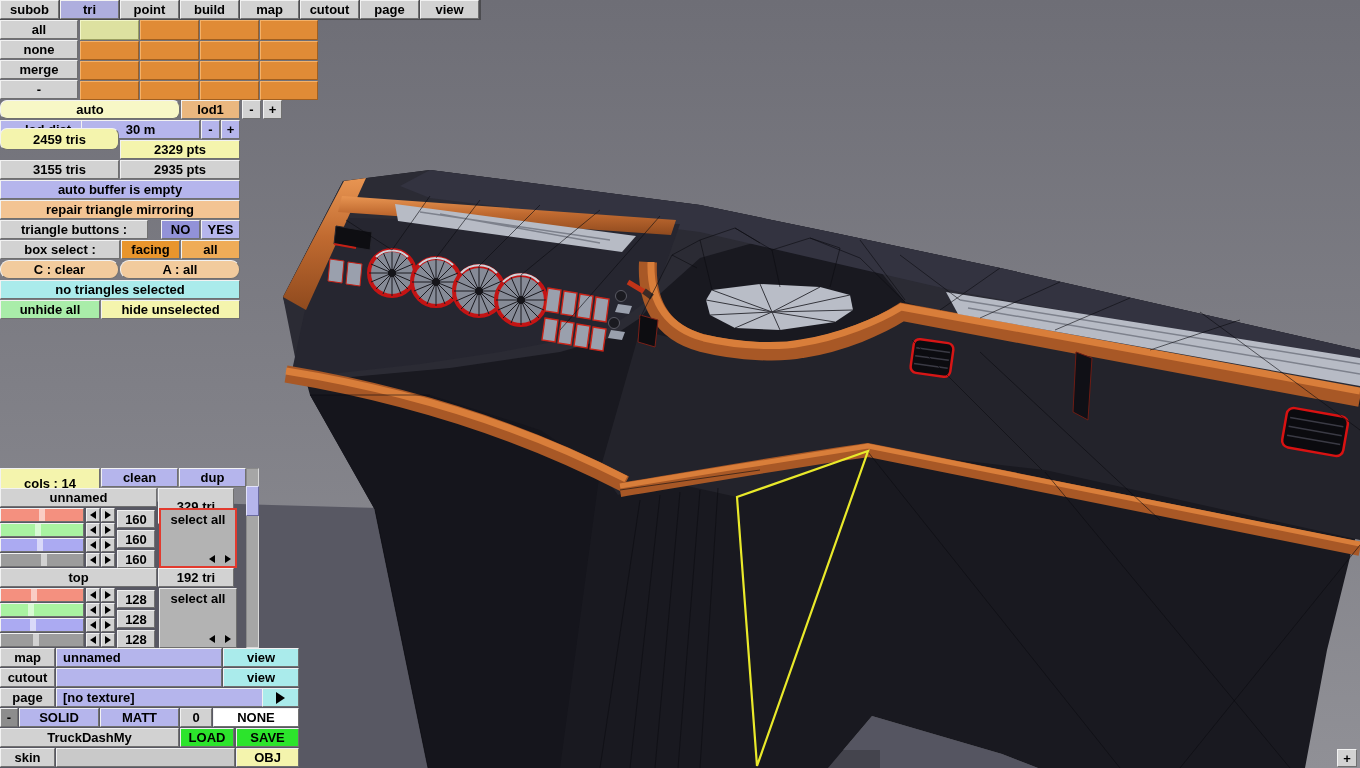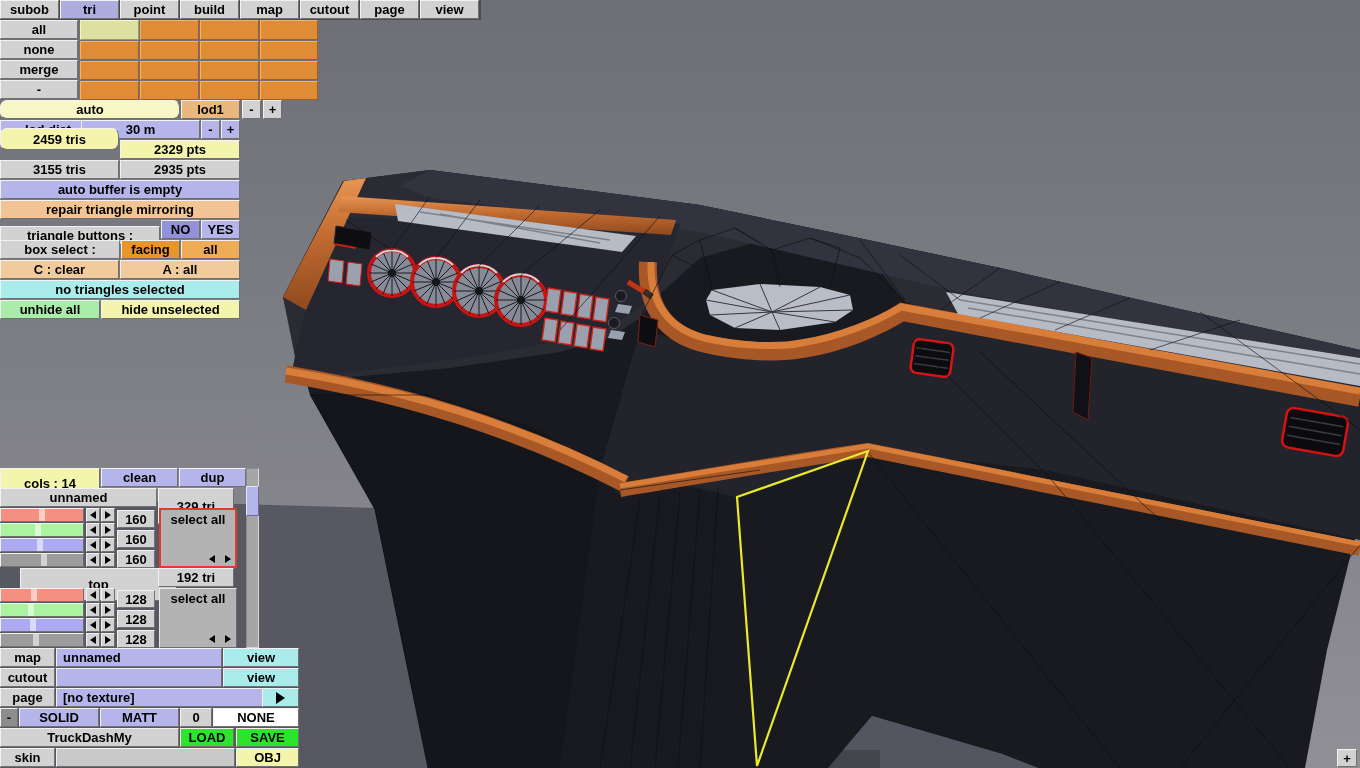--- a/index.html
+++ b/index.html
@@ -8,21 +8,21 @@
   svg{position:absolute;left:0;top:0;}
   
   .b{position:absolute;box-sizing:border-box;display:flex;align-items:center;justify-content:center;
      font:700 13px "Liberation Sans",sans-serif;color:#000;background:#d2d2d2;
      border:1px solid;border-color:#f2f2f2 #707070 #707070 #f2f2f2;white-space:nowrap;overflow:hidden;}
   .left{justify-content:flex-start;padding-left:6px;}
   .y  {background:#f4f4ad;}
   .py {background:#f7f7c6;}
   .pw {background:#b5b5ec;}
   .pwd{background:#9292d8;}
-  .pe {background:#f2cb9d;}
+  .pe {background:#f2cb9d;border-radius:9px;}
   .pch{background:#f3c493;}
   .cy {background:#aaebeb;}
   .gn {background:#a9eda9;}
   .og {background:#e8952d;}
   .og2{background:#efac58;}
   .tan{background:#eab77f;}
   .wh {background:#ffffff;}
   .dkb{background:#8d8d8d;}
   .grn{background:#2ce42c;}
   .gry{background:#c9c9c9;}
@@ -240,21 +240,21 @@
   <div class="b pw" style="left:221px;top:120px;width:19px;height:19px;">+</div>
 
   <div class="b y" style="left:0;top:128px;width:119px;height:22px;border-radius:7px;">2459 tris</div>
   <div class="b y" style="left:120px;top:140px;width:120px;height:19px;">2329 pts</div>
   <div class="b" style="left:0;top:160px;width:119px;height:19px;">3155 tris</div>
   <div class="b" style="left:120px;top:160px;width:120px;height:19px;">2935 pts</div>
 
   <div class="b pw" style="left:0;top:180px;width:240px;height:19px;">auto buffer is empty</div>
   <div class="b pch" style="left:0;top:200px;width:240px;height:19px;">repair triangle mirroring</div>
 
-  <div class="b" style="left:0;top:226px;width:160px;height:19px;">triangle buttons :</div>
+  <div class="b" style="left:0;top:220px;width:148px;height:19px;">triangle buttons :</div>
   <div class="b pwd" style="left:161px;top:220px;width:39px;height:19px;">NO</div>
   <div class="b pw" style="left:201px;top:220px;width:39px;height:19px;">YES</div>
 
   <div class="b" style="left:0;top:240px;width:120px;height:19px;">box select :</div>
   <div class="b og" style="left:121px;top:240px;width:59px;height:19px;">facing</div>
   <div class="b og2" style="left:181px;top:240px;width:59px;height:19px;">all</div>
 
   <div class="b pe" style="left:0;top:260px;width:119px;height:19px;">C : clear</div>
   <div class="b pe" style="left:120px;top:260px;width:120px;height:19px;">A : all</div>
 
@@ -312,21 +312,21 @@
   <div class="b" style="left:117px;top:530px;width:38px;height:18px;">160</div>
   <div class="b" style="left:117px;top:550px;width:38px;height:18px;">160</div>
   <div class="selbox on" style="left:159px;top:508px;width:78px;height:60px;"><span>select all</span></div>
   <div class="ar" style="left:205px;top:552px;width:13px;height:13px;background:#b3b3b3;border:none;">
       <span class="tl"></span>
     </div>
   <div class="ar" style="left:221px;top:552px;width:13px;height:13px;background:#b3b3b3;border:none;">
       <span class="tr"></span>
     </div>
 
-  <div class="b" style="left:0;top:568px;width:157px;height:33px;margin-left:20px;">top</div>
+  <div class="b" style="left:0;top:568px;width:157px;height:19px;">top</div>
   <div class="b" style="left:158px;top:568px;width:76px;height:19px;">192 tri</div>
 
   <div class="bar r1" style="left:0;top:588px;width:84px;height:14px;">
       <div class="notch" style="left:30px;"></div>
     </div>
   <div class="bar g1" style="left:0;top:603px;width:84px;height:14px;">
       <div class="notch" style="left:27px;"></div>
     </div>
   <div class="bar b1" style="left:0;top:618px;width:84px;height:14px;">
       <div class="notch" style="left:29px;"></div>

